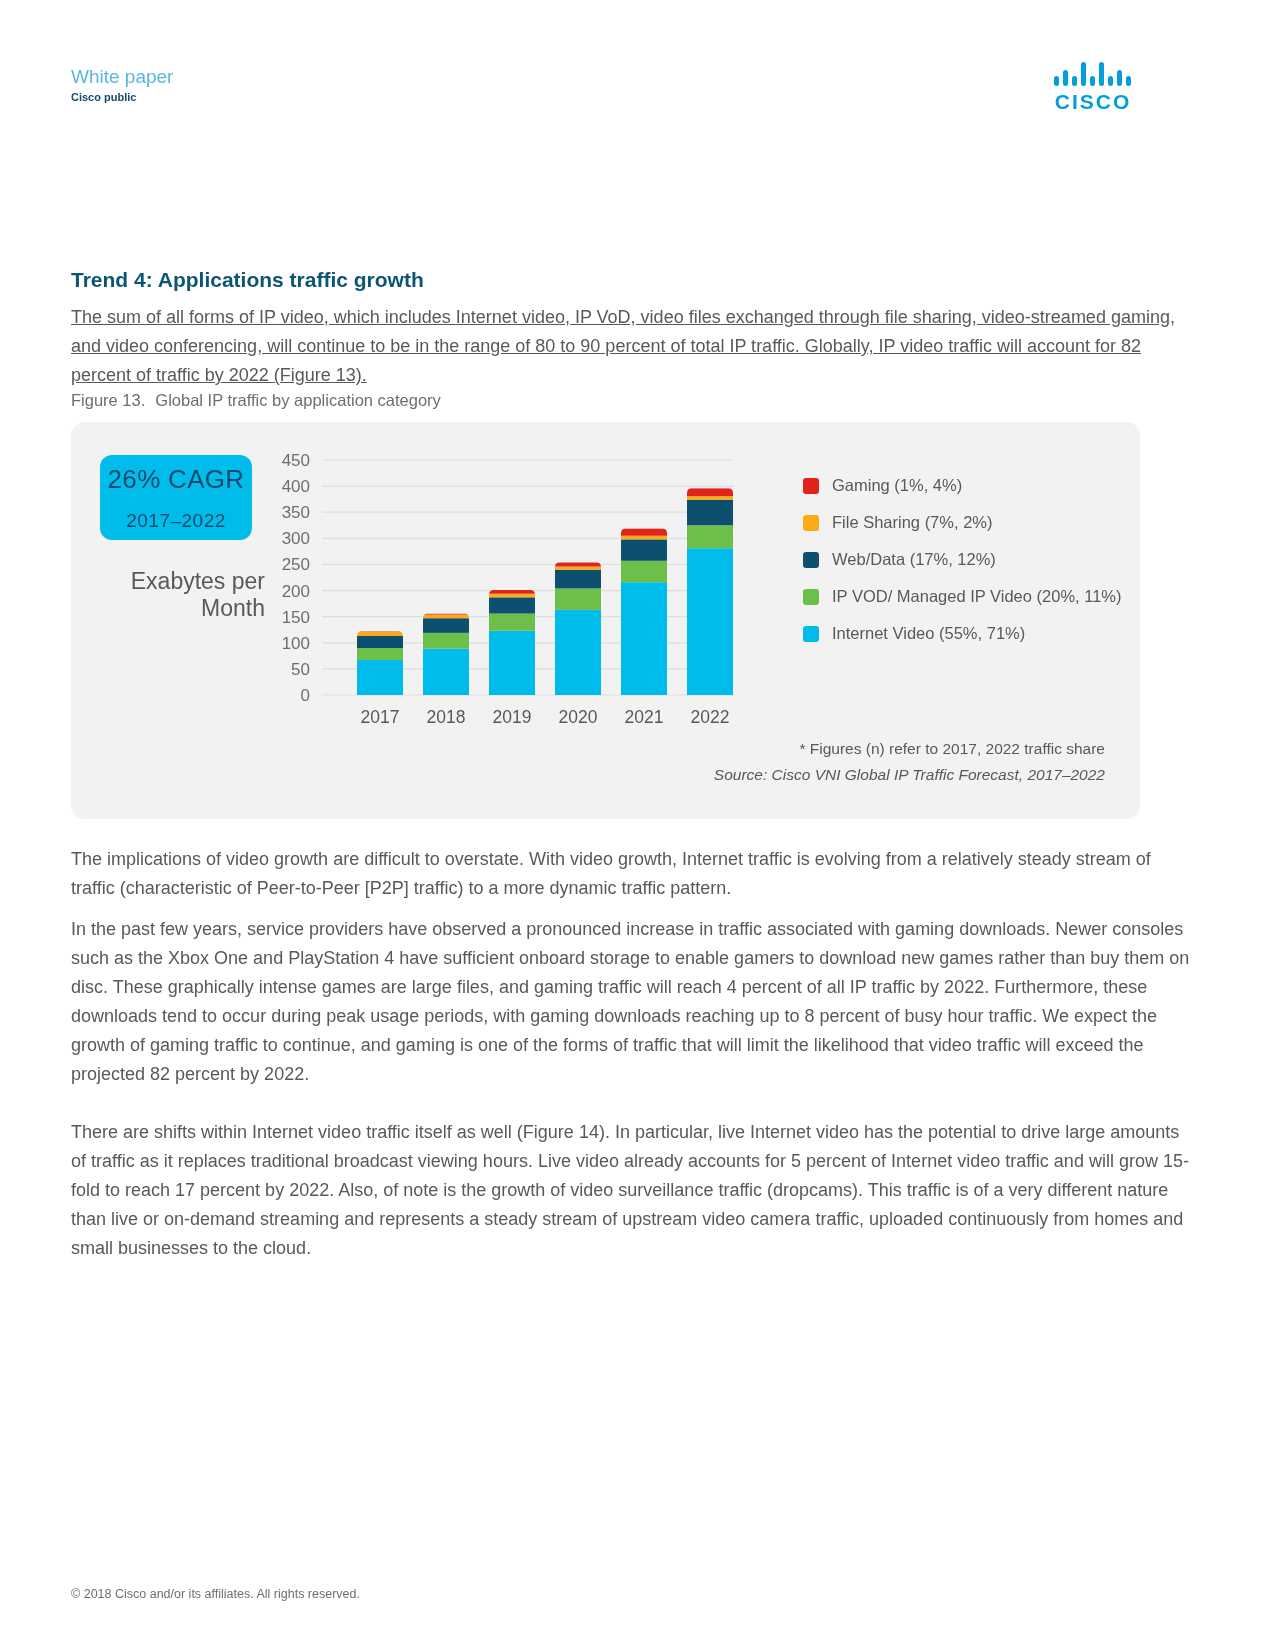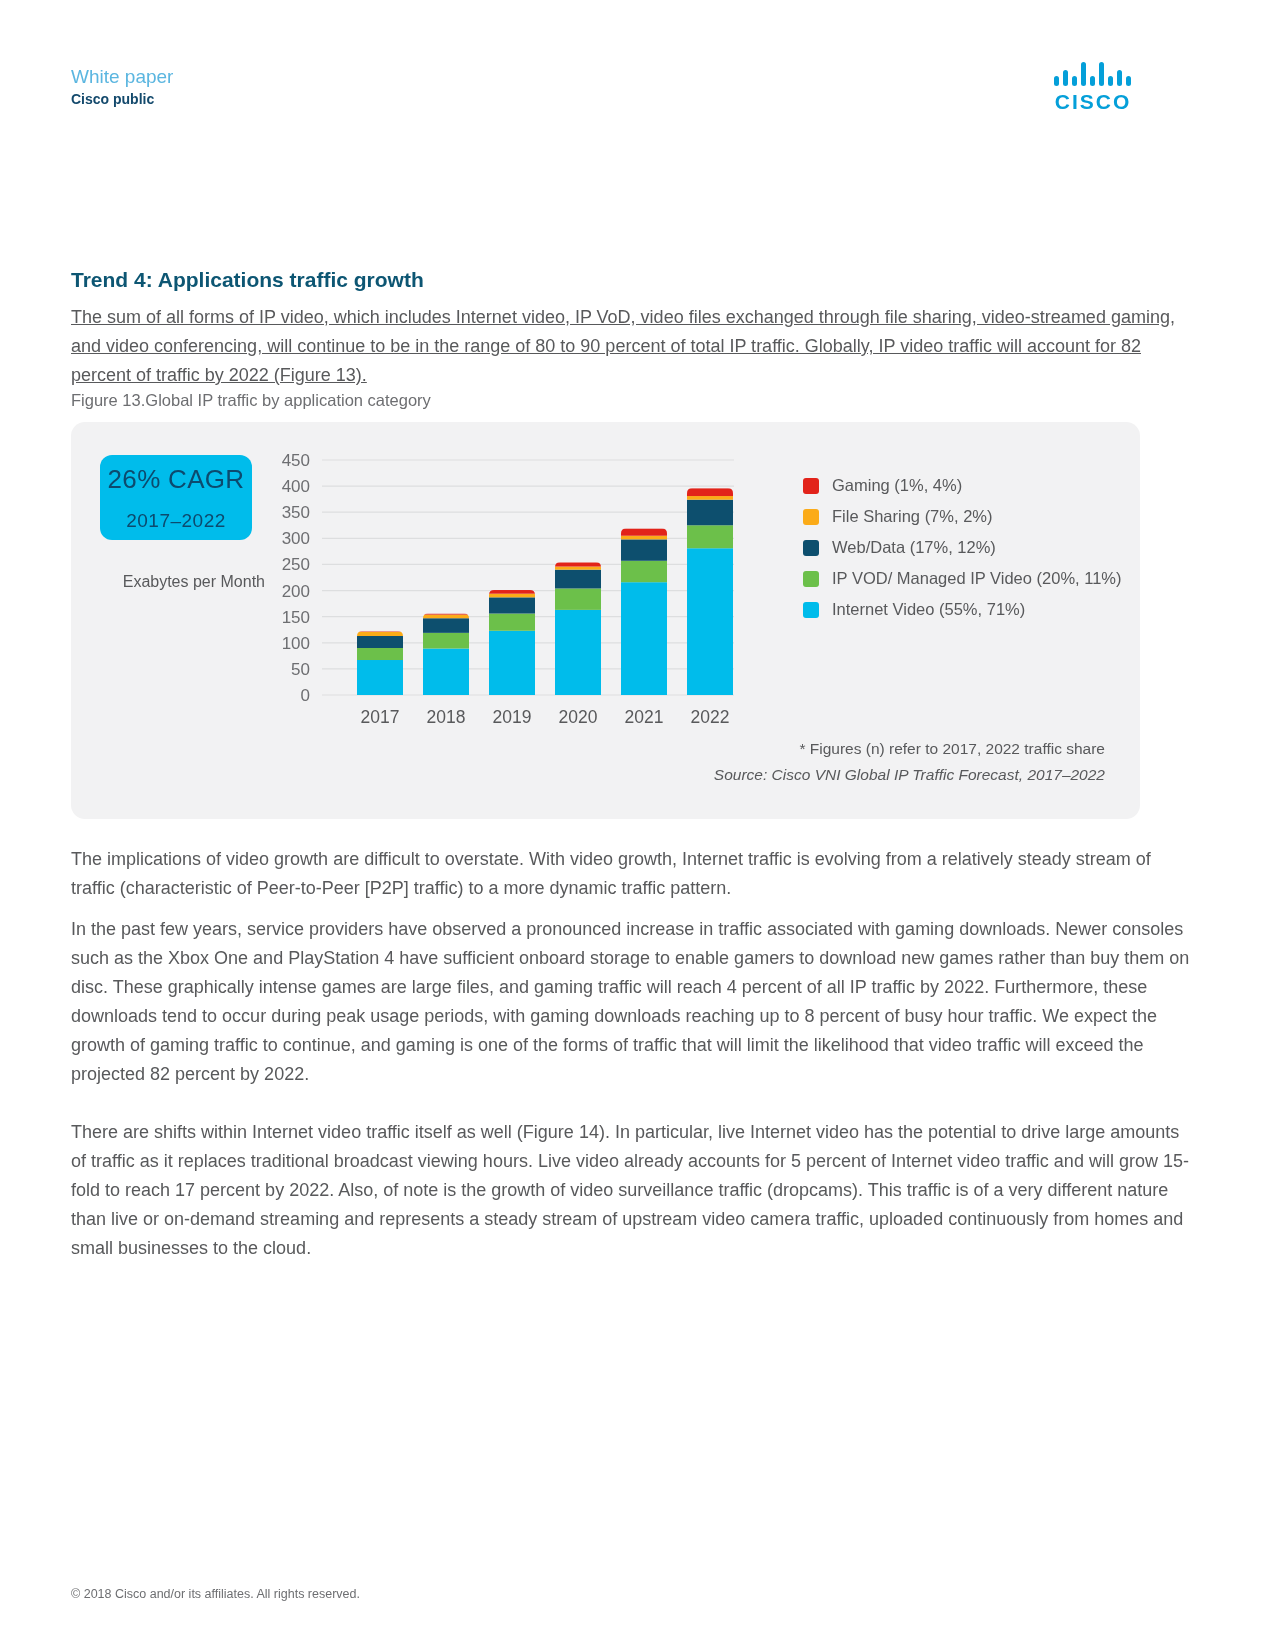--- a/index.html
+++ b/index.html
@@ -2,50 +2,50 @@
 <html><head>
 <meta charset="utf-8">
 <style>
   html,body{margin:0;padding:0;background:#ffffff;}
   .page{
     position:relative;width:1275px;height:1650px;background:#ffffff;
     font-family:"Liberation Sans",sans-serif;color:#58595b;overflow:hidden;
   }
   
   .doc-kicker{position:absolute;left:71px;top:66px;font-size:19px;color:#5bb6e0;}
-  .doc-class{position:absolute;left:71px;top:91px;font-size:14px;font-weight:bold;color:#13496c;}
+  .doc-class{position:absolute;left:71px;top:91px;font-size:11px;font-weight:bold;color:#13496c;}
   .logo{position:absolute;left:1050px;top:58px;width:90px;height:56px;}
   
   .title{position:absolute;left:71px;top:268px;font-size:21px;font-weight:bold;color:#0d5673;margin:0;}
   .para{position:absolute;left:71px;width:1124px;font-size:18px;line-height:29px;color:#58595b;margin:0;}
   .p-intro{top:303px;text-decoration:underline;}
   .p-implications{top:845px;}
   .p-gaming{top:915px;}
   .p-shifts{top:1118px;}
   .figcaption{position:absolute;left:71px;top:391px;font-size:16.5px;color:#6d6e71;}
-  .figcaption .fig-label{margin-right:0;}
+  .figcaption .fig-label{margin-right:10px;}
   
   .panel{
     position:absolute;left:71px;top:422px;width:1069px;height:397px;
     background:#f2f2f3;border-radius:14px;
   }
   .badge{
     position:absolute;left:29px;top:33px;width:152px;height:85px;
     background:#00bceb;border-radius:12px;color:#0c4a6e;
     display:flex;flex-direction:column;align-items:center;justify-content:center;
   }
   .badge .b1{font-size:26px;font-weight:400;letter-spacing:.3px;}
   .badge .b2{font-size:19px;font-weight:300;margin-top:15px;letter-spacing:.5px;}
   .y-axis-title{
     position:absolute;left:40px;top:146px;width:154px;text-align:right;
-    font-size:16px;line-height:27px;color:#58595b;
+    font-size:23px;line-height:27px;color:#58595b;
   }
   .chart-svg{position:absolute;left:207px;top:20px;}
   .legend{
-    position:absolute;left:732px;top:55px;display:flex;flex-direction:column;gap:14px;text-align:right;
+    position:absolute;left:732px;top:55px;display:flex;flex-direction:column;gap:20px;text-align:right;
   }
   .legend-row{display:flex;align-items:center;gap:13px;height:17px;}
   .legend-swatch{width:16px;height:16px;border-radius:3px;flex:0 0 auto;}
   .legend-label{font-size:16.5px;color:#58595b;white-space:nowrap;}
   .fig-footnote{position:absolute;right:35px;top:318px;font-size:15.5px;color:#58595b;text-align:center;}
   .fig-source{position:absolute;right:35px;top:344px;font-size:15.5px;color:#58595b;text-align:center;font-style:italic;}
   
   .footer{position:absolute;left:71px;top:1587px;font-size:12.5px;color:#6d6e71;}
   
   text{font-family:"Liberation Sans",sans-serif;}

